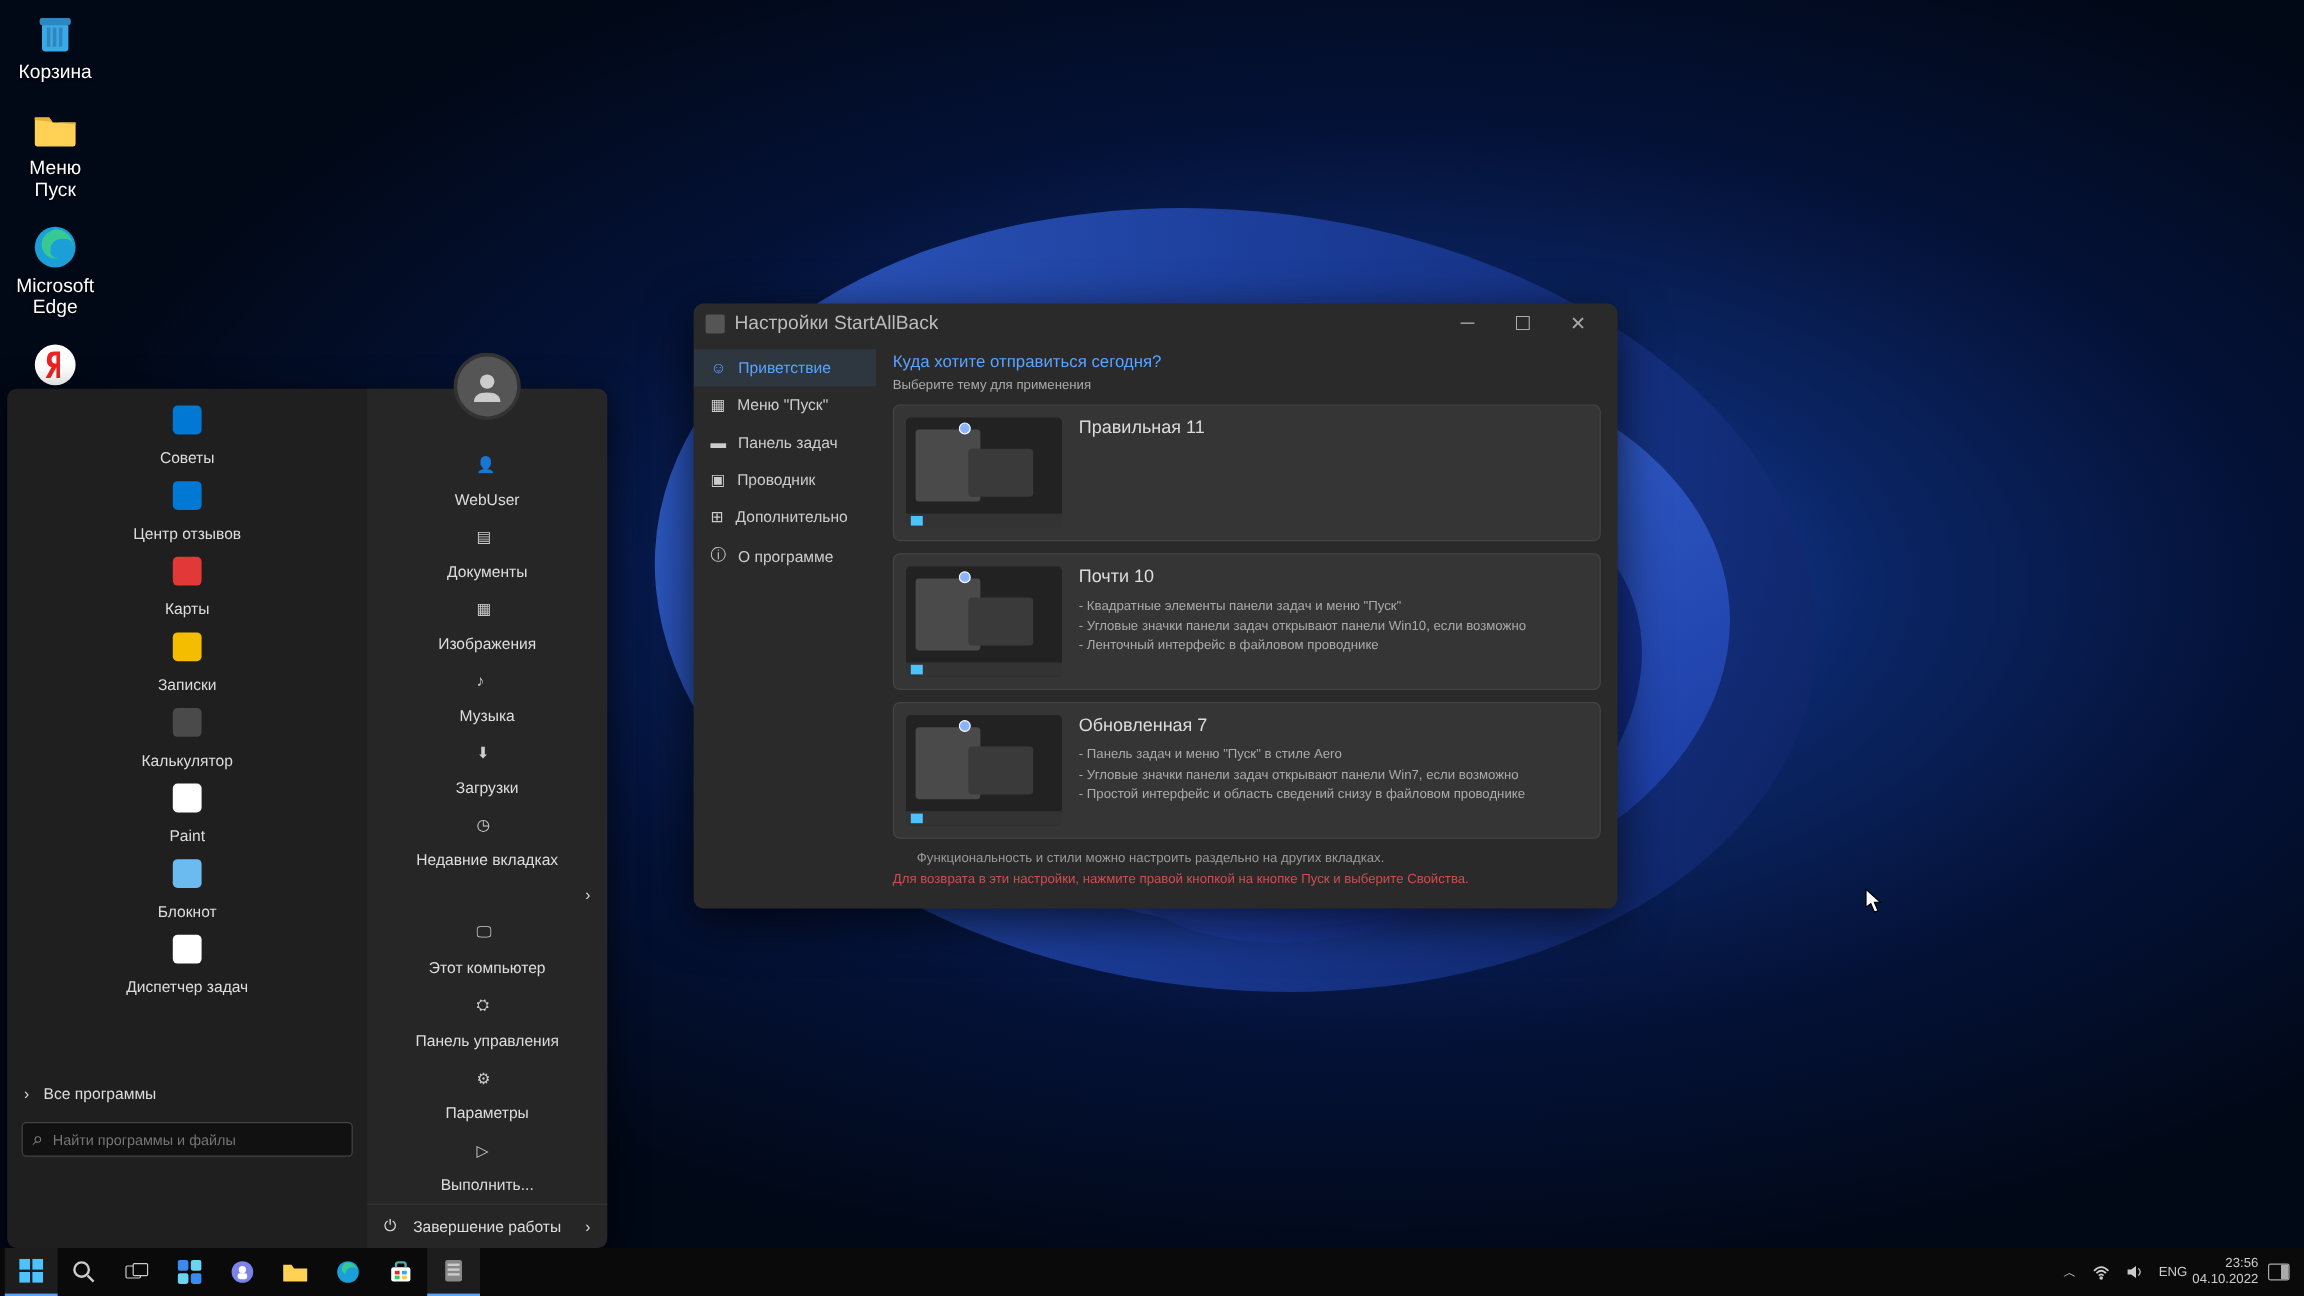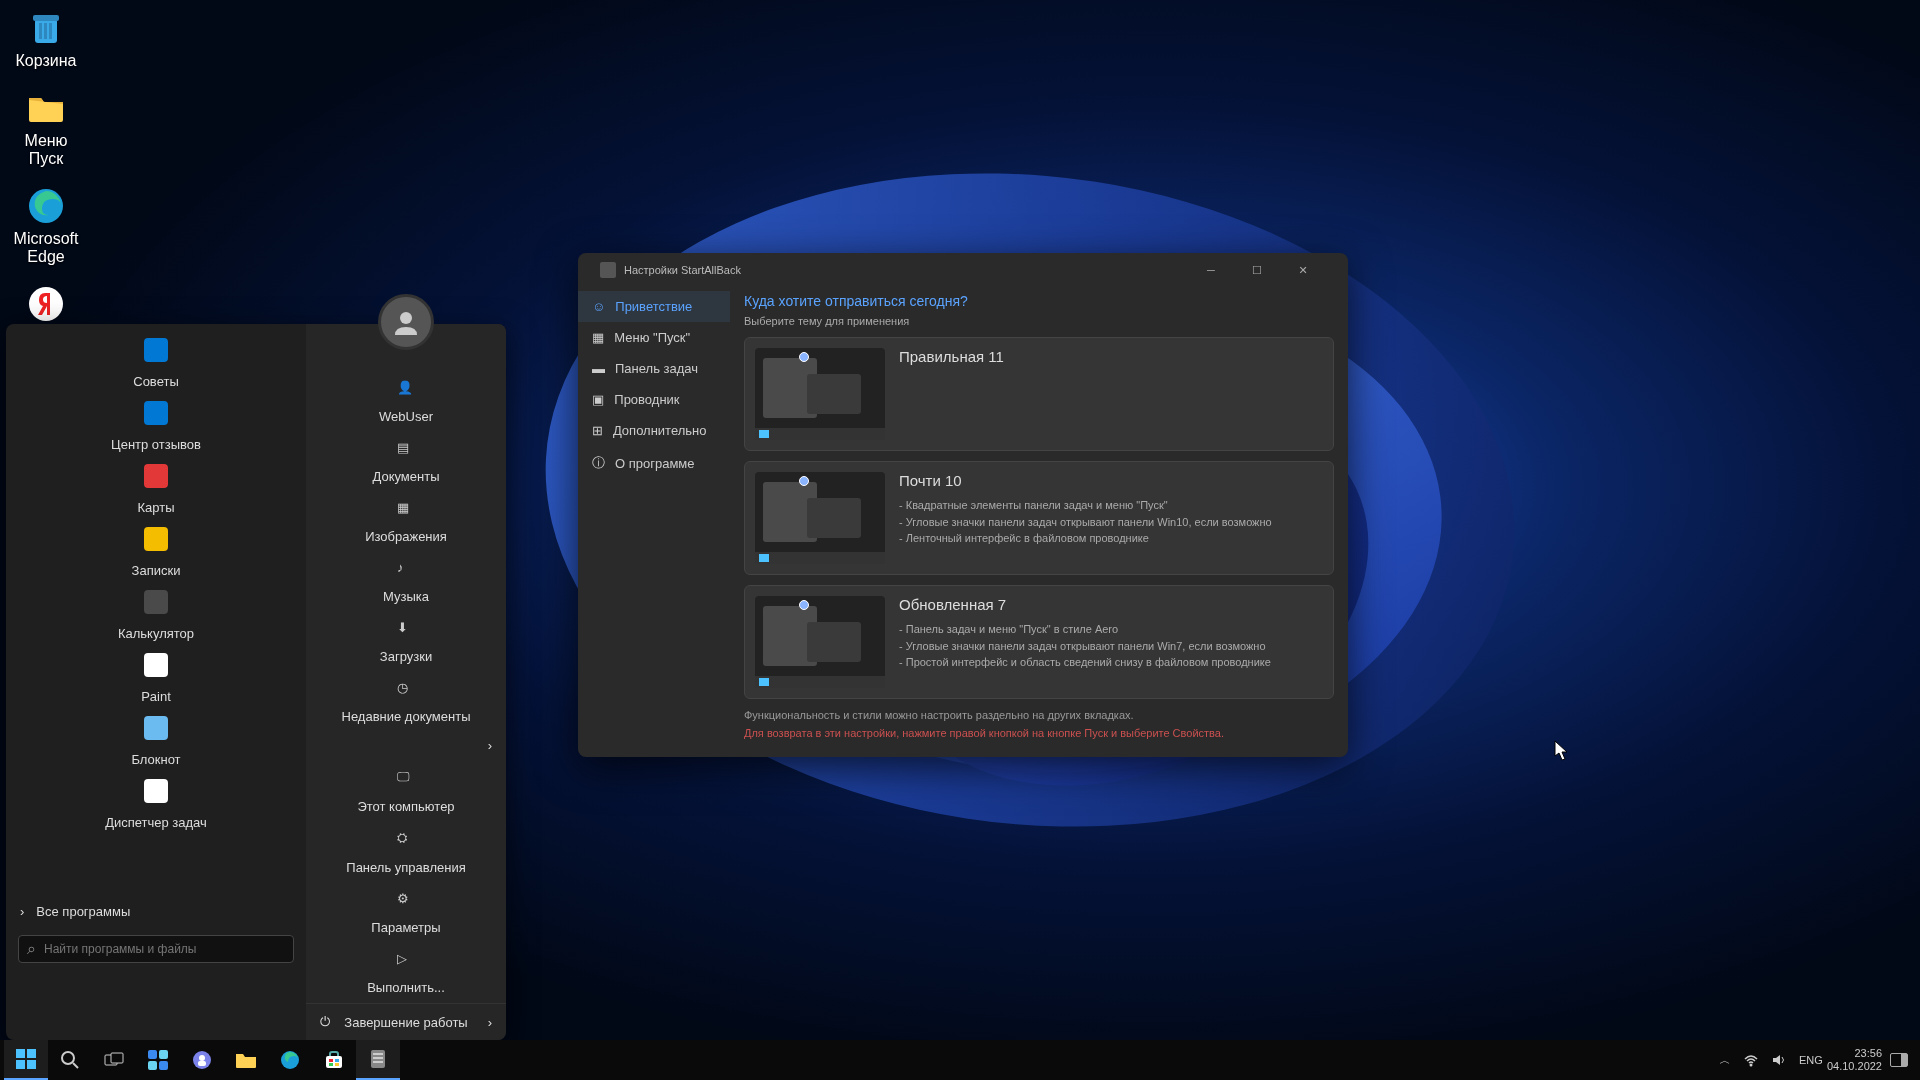--- a/index.html
+++ b/index.html
@@ -61,21 +61,21 @@
   position: absolute;
   left: 578px; top: 253px;
   width: 770px;
   background: #2a2a2a;
   border-radius: 8px;
   box-shadow: 0 10px 40px rgba(0,0,0,.7);
   display: flex;
   flex-direction: column;
   overflow: hidden;
 }
-.titlebar { height: 34px; display:flex; align-items:center; padding:0 22px; color:#bbb; font-size:11px; }
+.titlebar { height: 34px; display:flex; align-items:center; padding:0 10px; color:#bbb; font-size:16px; }
 .titlebar .title-icon { width:16px; height:16px; background:#555; margin-right:8px; border-radius:2px; }
 .titlebar .win-controls { margin-left:auto; display:flex; }
 .titlebar .win-controls div { width:46px; height:34px; display:flex; align-items:center; justify-content:center; color:#aaa; cursor:pointer; }
 
 .settings-body { display:flex; }
 .settings-sidebar { width: 152px; padding: 4px 0; }
 .settings-sidebar .nav-item { display:flex; align-items:center; gap:10px; padding:8px 14px; color:#ccc; font-size:13px; cursor:pointer; }
 .settings-sidebar .nav-item.active { color:#5aa3ff; background:rgba(90,163,255,.1); }
 
 .settings-content { flex:1; padding: 6px 14px 18px; }
@@ -88,21 +88,21 @@
 .pv-win.w1 { top:10px; left:8px; width:54px; height:60px; background:#4a4a4a; }
 .pv-win.w2 { top:26px; left:52px; width:54px; height:40px; background:#3a3a3a; }
 .pv-taskbar { position:absolute; bottom:0; left:0; right:0; height:12px; background:#333; display:flex; align-items:center; padding:0 4px; gap:3px; }
 .pv-taskbar .pv-start { width:10px; height:8px; }
 .pv-knob { position:absolute; top:4px; left:44px; width:10px; height:10px; border-radius:50%; background:#8ab4ff; border:1px solid #fff; }
 
 .theme-info { flex:1; }
 .theme-title { color:#ddd; font-size:15px; margin-bottom:8px; }
 .theme-desc { color:#aaa; font-size:11px; line-height:1.5; }
 
-.footer-note { color:#999; font-size:11px; margin-top:6px; }
+.footer-note { color:#999; font-size:11px; margin-top:6px;margin-left:20px; }
 .footer-warning { color:#cc5050; font-size:11px; margin-top:6px; }
 
 
 .taskbar {
   position: absolute;
   bottom: 0; left: 0; right: 0;
   height: 40px;
   background: #0a0a0a;
   display: flex;
   align-items: center;
@@ -239,21 +239,21 @@
         <div class="sm-item">
           <span class="ricon">♪</span>
           <span>Музыка</span>
         </div>
         <div class="sm-item">
           <span class="ricon">⬇</span>
           <span>Загрузки</span>
         </div>
         <div class="sm-item">
           <span class="ricon">◷</span>
-          <span>Недавние документы</span>
+          <span>Недавние вкладках</span>
           <span style="margin-left:auto">›</span>
         </div>
         <div class="sm-item">
           <span class="ricon">🖵</span>
           <span>Этот компьютер</span>
         </div>
         <div class="sm-item">
           <span class="ricon">⛭</span>
           <span>Панель управления</span>
         </div>

